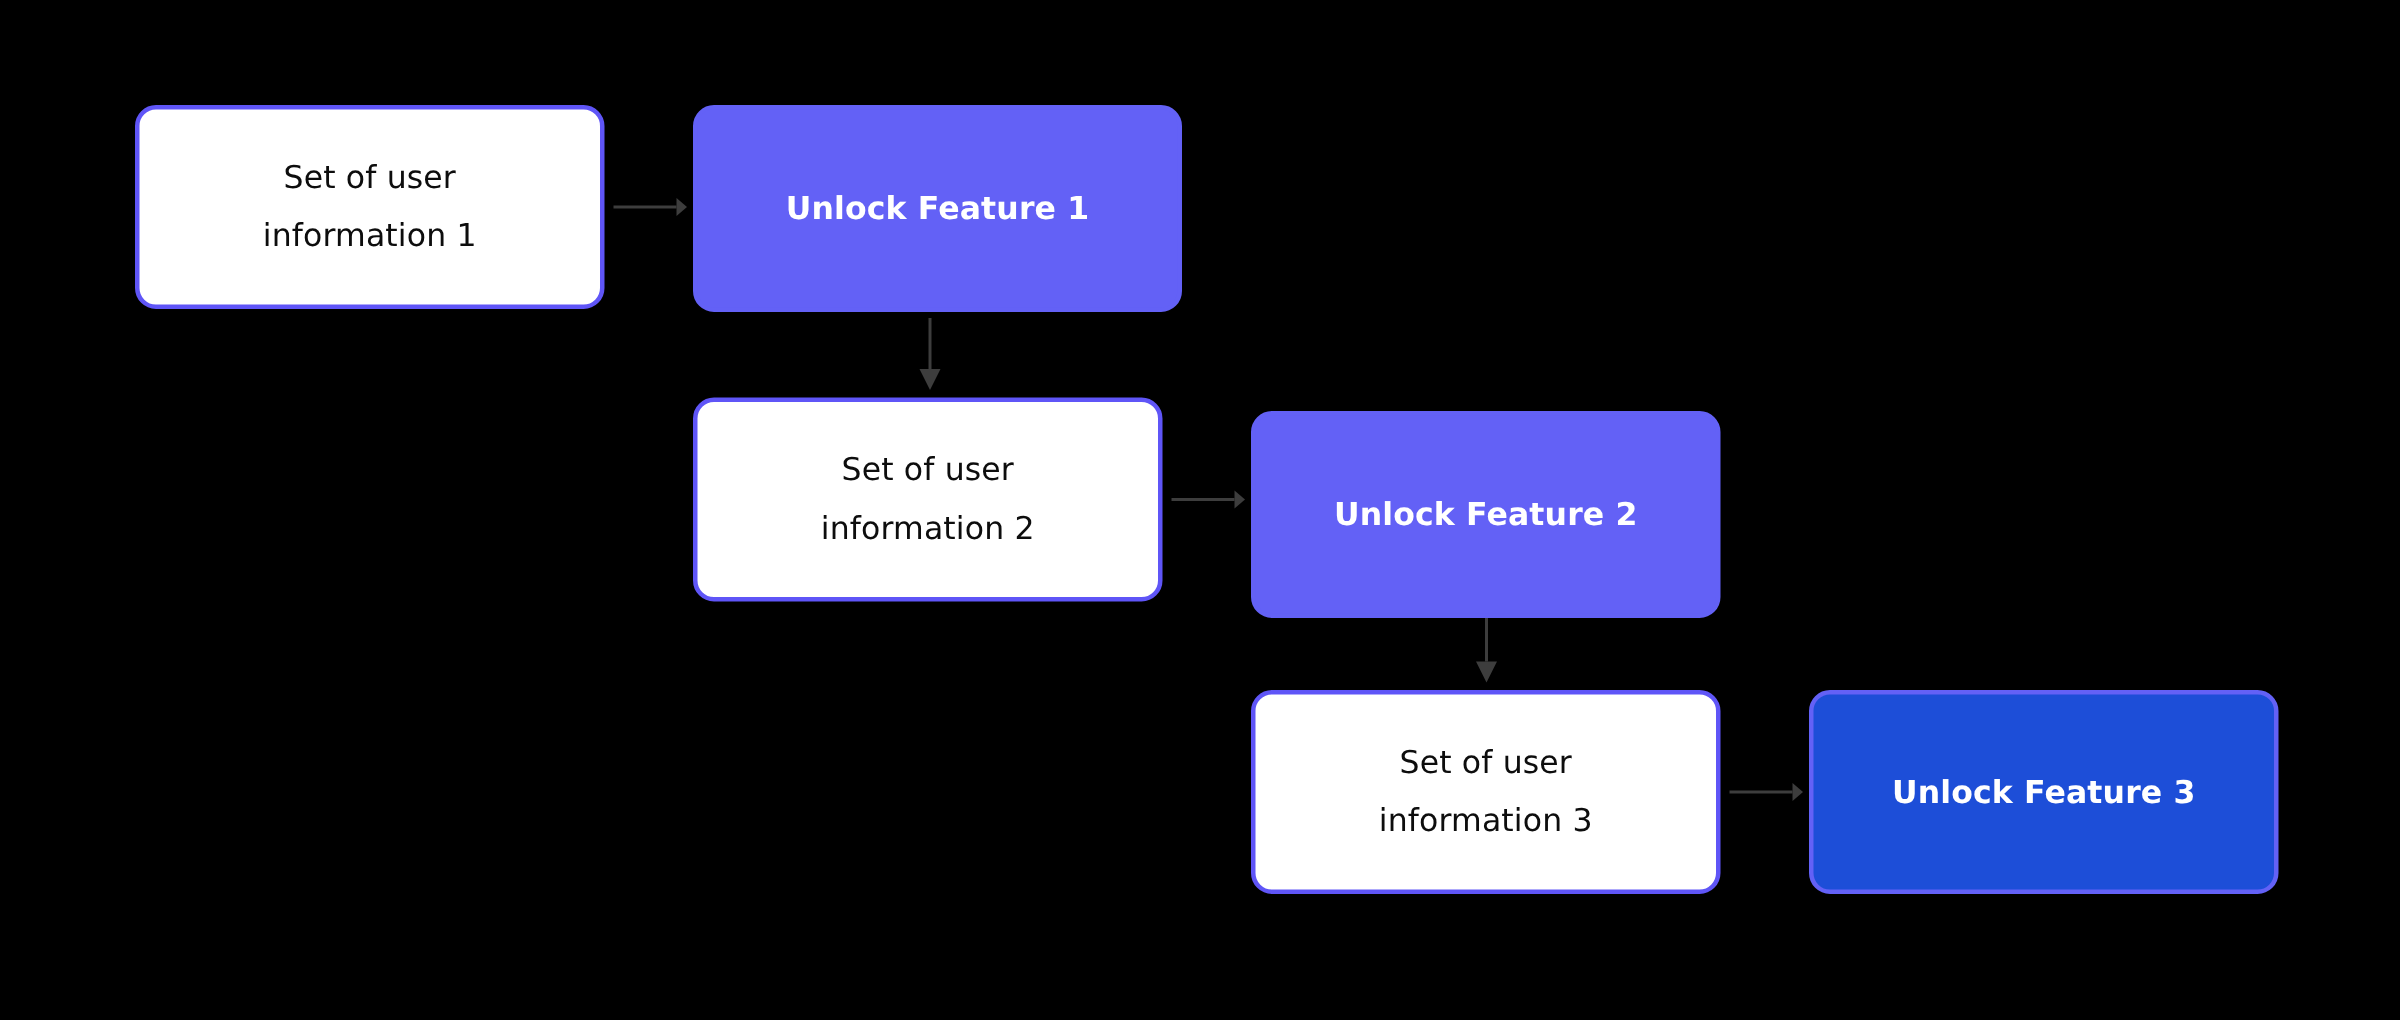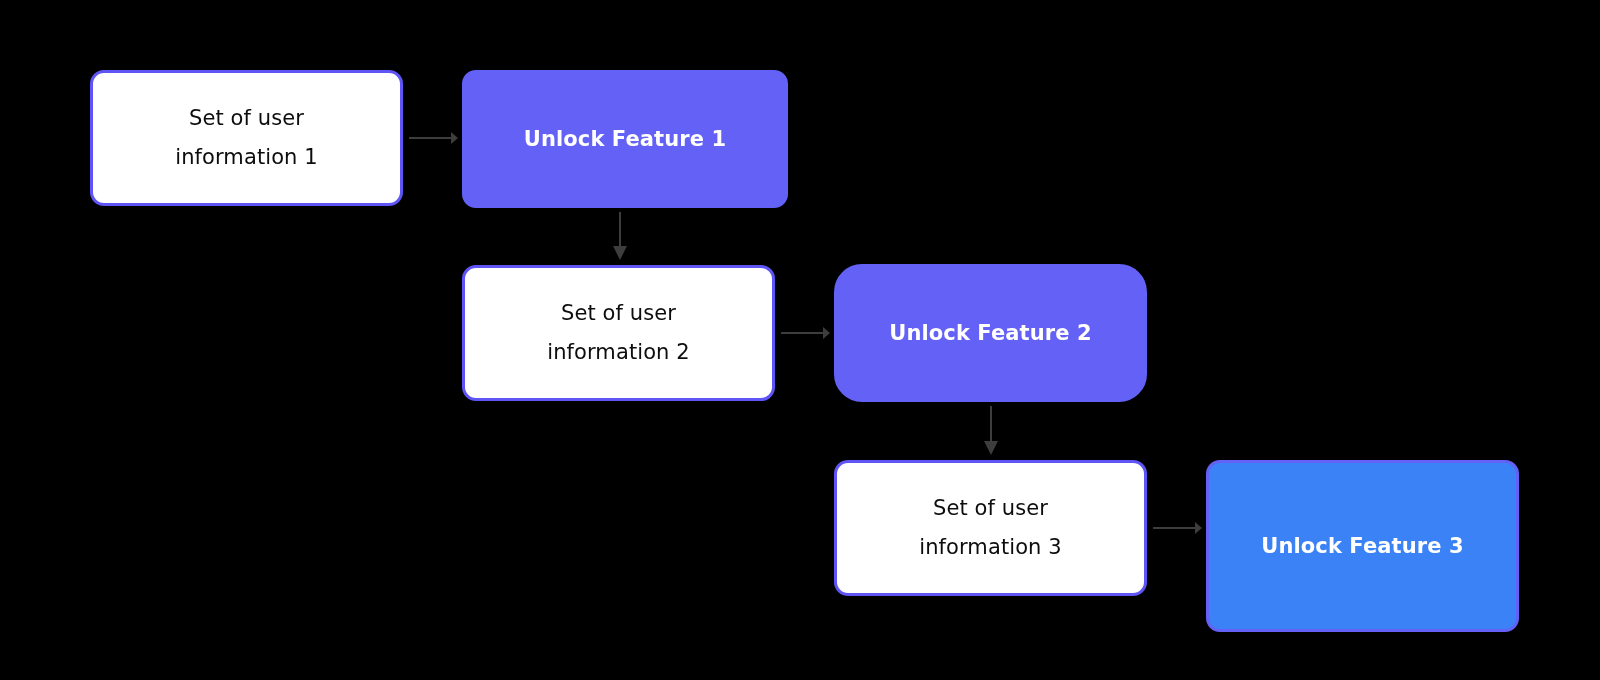--- a/index.html
+++ b/index.html
@@ -108,23 +108,23 @@
       <span class="node-label">Set of user
 information 1</span>
     </div>
     <div class="node node-feature" style="left: 442px; top: 70px; width: 326px; height: 138px; background: rgb(99, 97, 246); border-color: rgb(99, 97, 246);">
       <span class="node-label">Unlock Feature 1</span>
     </div>
     <div class="node node-data" style="left: 442px; top: 265px; width: 313px; height: 136px; background: rgb(255, 255, 255); border-color: rgb(95, 85, 247);">
       <span class="node-label">Set of user
 information 2</span>
     </div>
-    <div class="node node-feature" style="left: 814px; top: 264px; width: 313px; height: 138px; background: rgb(99, 97, 246); border-color: rgb(99, 97, 246); border-radius: 28px;">
+    <div class="node node-feature" style="left: 814px; top: 274px; width: 313px; height: 138px; background: rgb(99, 97, 246); border-color: rgb(99, 97, 246);">
       <span class="node-label">Unlock Feature 2</span>
     </div>
     <div class="node node-data" style="left: 814px; top: 460px; width: 313px; height: 136px; background: rgb(255, 255, 255); border-color: rgb(95, 85, 247);">
       <span class="node-label">Set of user
 information 3</span>
     </div>
-    <div class="node node-feature" style="left: 1186px; top: 460px; width: 313px; height: 172px; background: #3b82f6; border-color: rgb(99, 97, 246);">
+    <div class="node node-feature" style="left: 1186px; top: 460px; width: 313px; height: 136px; background: #1d4ed8; border-color: rgb(99, 97, 246);">
       <span class="node-label">Unlock Feature 3</span>
     </div>
   </div>
 
 </body></html>

